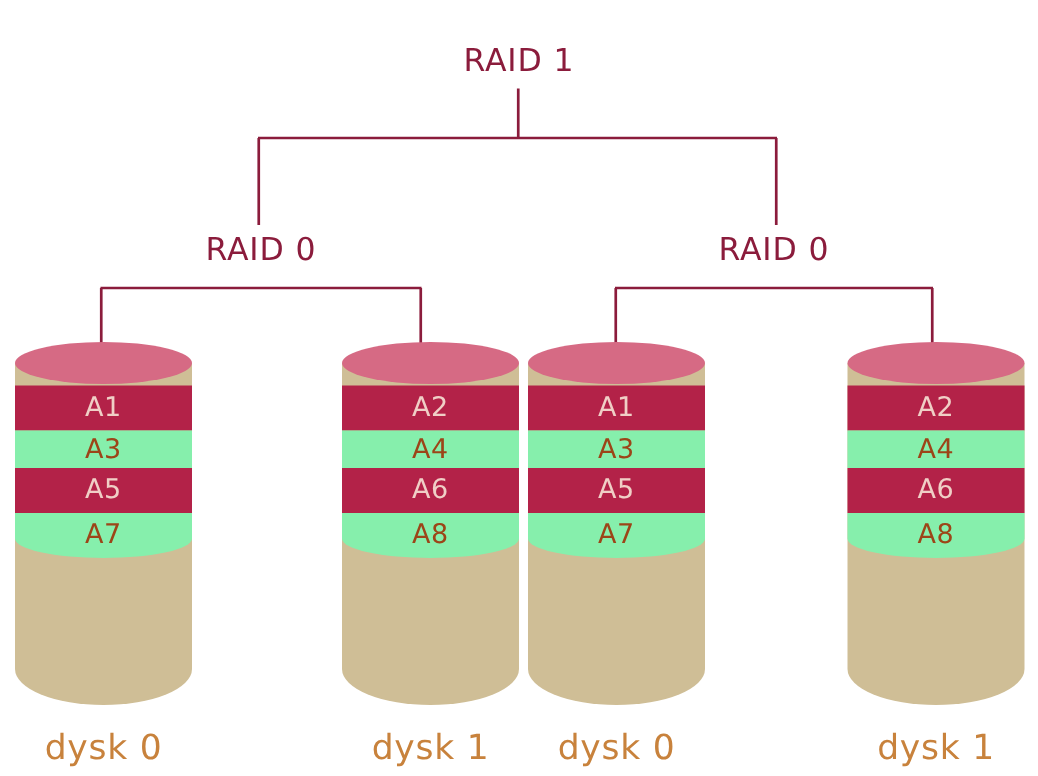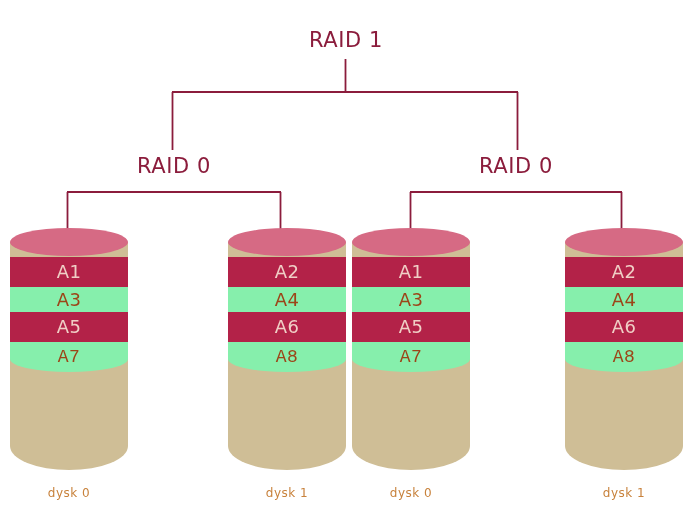--- a/index.html
+++ b/index.html
@@ -96,30 +96,29 @@
     background: #b32248;
     color: #f0cfc6;
   }
   .band.light {
     background: #86efac;
     color: #9c4518;
   }
   
   .band.curved-bottom {
     border-radius: 0 0 59px 59px / 0 0 13px 13px;
-    font-family: Liberation Mono, monospace;
   }
 
   .disk-caption {
     position: absolute;
     top: 474px;
     width: 118px;
     text-align: center;
     color: #c8823c;
-    font-size: 12px;
+    font-size: 23px;
     letter-spacing: 0.5px;
     white-space: nowrap;
   }
 </style>
 </head>
 <body>
 
 <div id="stage">
 
   <svg class="tree-svg" viewBox="0 0 692 517" width="692" height="517">

